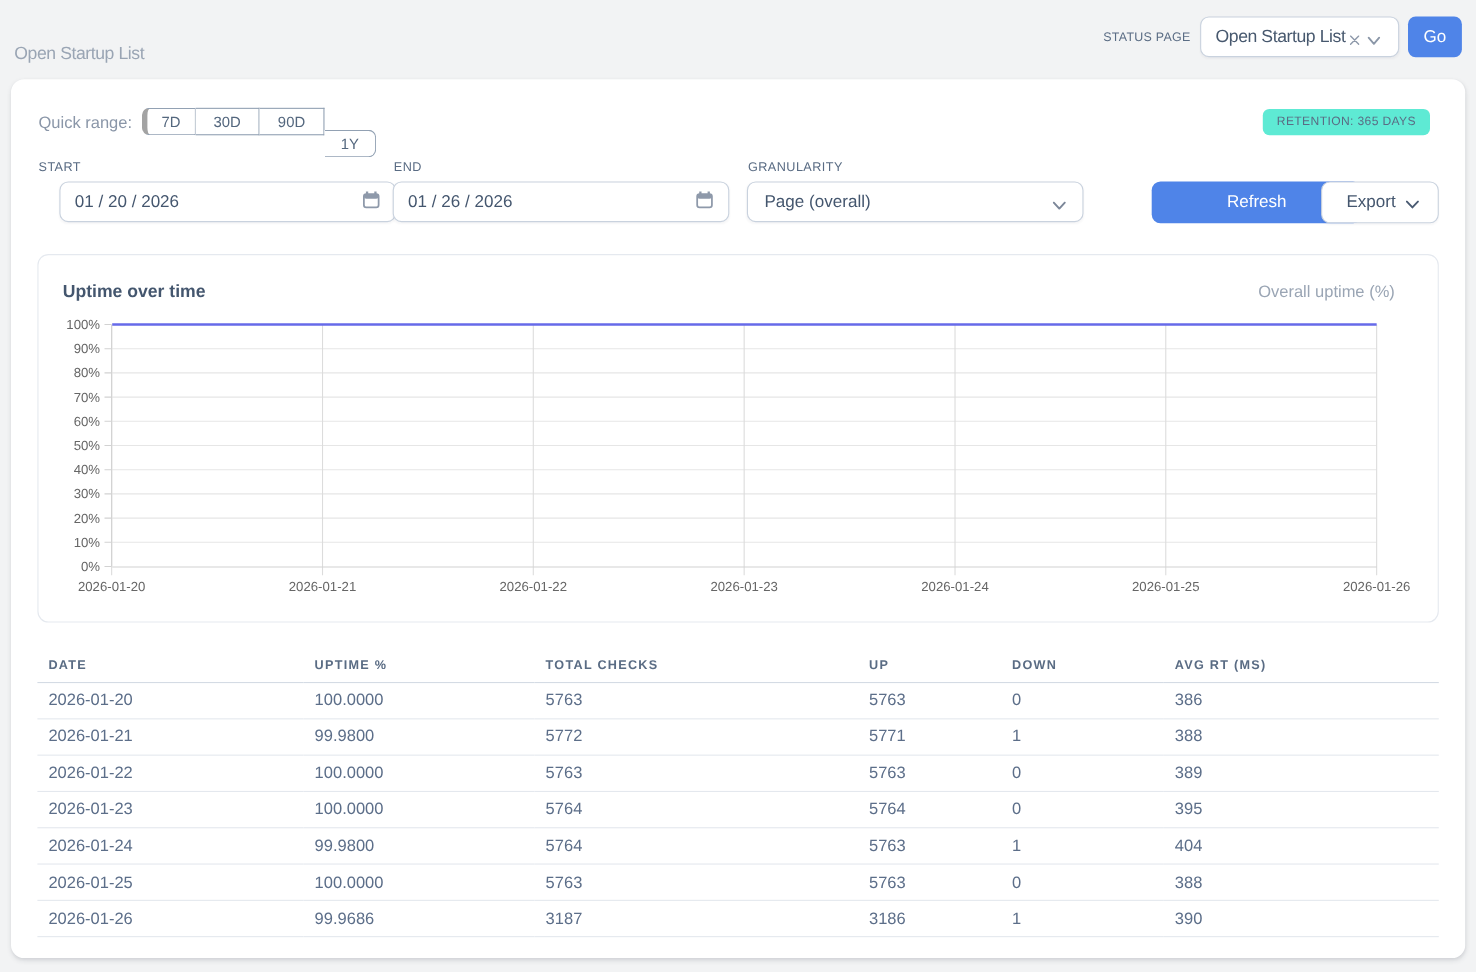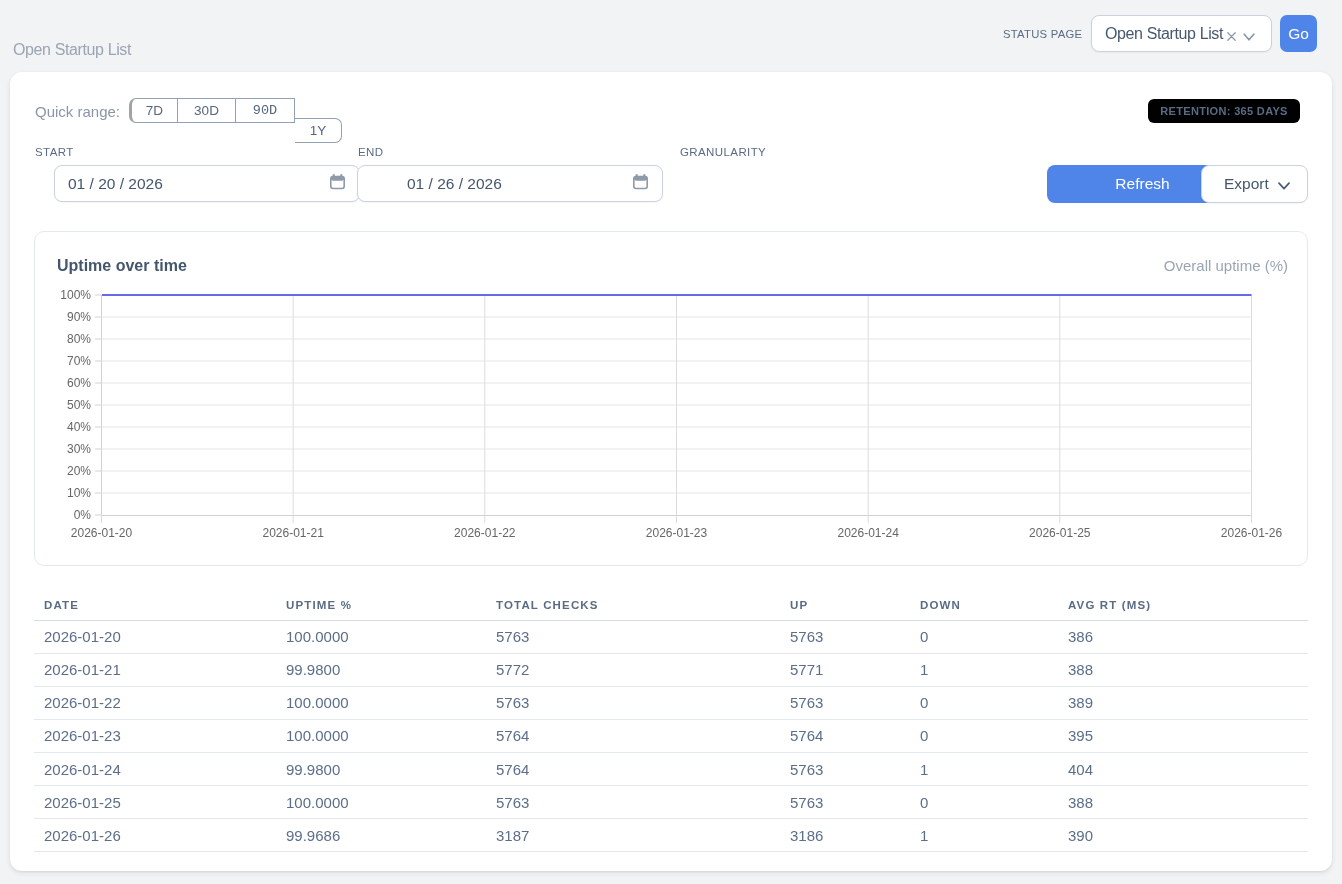--- a/index.html
+++ b/index.html
@@ -6,21 +6,21 @@
   html,body { width:1342px; height:884px; background:#f2f3f4; font-family:"Liberation Sans",sans-serif; }
   #page { position:relative; width:1342px; height:884px; overflow:hidden; }
   .abs { position:absolute; }
   h1 { font-size:27.5px; font-weight:400; color:#3f5168; letter-spacing:0.15px; -webkit-text-stroke:0.35px #3f5168; }
   .sub { font-size:16px; color:#9aa5b4; letter-spacing:-0.38px; }
   .lbl { font-size:11.5px; color:#5a6c84; letter-spacing:0.4px; }
   .card { background:#fff; border-radius:12px; box-shadow:0 2px 5px rgba(30,41,59,0.10), 0 1px 2px rgba(30,41,59,0.05); }
   .inbox { background:#fff; border:1px solid #c9d2de; border-radius:8px; box-shadow:0 1px 2px rgba(16,24,40,0.04); }
   .blue { background:#4f84e8; color:#fff; border-radius:8px; }
   .qbtn { display:inline-block; border:1px solid #92a1b3; border-left:none; font-size:13.5px; color:#54677e; text-align:center; line-height:23px; height:25px; background:#fff; vertical-align:top; }
-  .qbtn.first { border-left:3px solid #a3a3a3; border-radius:7px 0 0 7px; }
+  .qbtn.first { border-left:5px solid #a3a3a3; border-radius:7px 0 0 7px; }
   .qbtn.last { border-radius:0 7px 7px 0; }
   table { border-collapse:collapse; width:1274px; table-layout:fixed; }
   th { font-size:11.5px; font-weight:700; color:#5a6c84; letter-spacing:1.15px; text-align:left; padding:0 0 0 10px; height:30px; border-bottom:1px solid #d4dbe4; }
   td { font-size:15px; color:#5c6e89; padding:0 0 0 10px; height:33.15px; border-bottom:1px solid #e4e8ee; }
 </style>
 </head>
 <body>
 <div id="page">
 
   <div class="sub abs" style="left:13px; top:41px;">Open Startup List</div>
@@ -28,61 +28,67 @@
   <div class="abs" style="left:1003px; top:28px; font-size:11.3px; color:#5a6c84; letter-spacing:0.25px;">STATUS PAGE</div>
   <div class="inbox abs" style="left:1091px; top:15px; width:181px; height:37px;">
     <span class="abs" style="left:13px; top:9px; font-size:16px; letter-spacing:-0.38px; color:#47586e;">Open Startup List</span>
     <svg class="abs" style="left:134.5px; top:16px;" width="9" height="9" viewBox="0 0 9 9">
         <path d="M0.8 0.8 L8.2 8.2 M8.2 0.8 L0.8 8.2" stroke="#8e99aa" stroke-width="1.3" stroke-linecap="round"></path>
       </svg>
     <svg class="abs" style="left:151px; top:17px;" width="12" height="8" viewBox="0 0 12 8">
         <path d="M1.2 1.2 L6 6.8 L10.8 1.2" fill="none" stroke="#8b97a8" stroke-width="1.7" stroke-linecap="round" stroke-linejoin="round"></path>
       </svg>
   </div>
-  <div class="blue abs" style="left:1280px; top:15px; width:37px; height:37px; border-radius:7px; font-size:15.5px; line-height:37px; text-align:center;">Go</div>
+  <div class="blue abs" style="left:1280px; top:15px; width:49px; height:37px; border-radius:7px; font-size:15.5px; line-height:37px; text-align:center;">Go</div>
 
   <div class="card abs" style="left:10px; top:72px; width:1322px; height:799px;"></div>
 
   <div class="abs" style="left:35px; top:103px; font-size:15px; color:#8a96a8;">Quick range:</div>
   <div class="abs" style="left:129px; top:98px;">
-    <span class="qbtn first" style="width:49px;">7D</span><span class="qbtn" style="width:58px;">30D</span><span class="qbtn" style="width:59px;font-family:Liberation Mono, monospace;">90D</span><span class="qbtn last" style="width:47px;margin-top:20px;">1Y</span>
-  </div>
-  <div class="abs" style="left:1148px; top:99px; width:152px; height:24px; background:#000000; border-radius:6px; font-size:11px; font-weight:700; color:#5a6c84; letter-spacing:0.33px; text-align:center; line-height:24px;">RETENTION: 365 DAYS</div>
+    <span class="qbtn first" style="width:49px;">7D</span><span class="qbtn" style="width:58px;">30D</span><span class="qbtn" style="width:59px;">90D</span><span class="qbtn last" style="width:47px;margin-top:20px;">1Y</span>
+  </div>
+  <div class="abs" style="left:1148px; top:99px; width:152px; height:24px; background:#5eead4; border-radius:6px; font-size:11px; font-weight:400; color:#5a6c84; letter-spacing:0.33px; text-align:center; line-height:24px;">RETENTION: 365 DAYS</div>
 
   <div class="lbl abs" style="left:35px; top:146px;">START</div>
   <div class="lbl abs" style="left:358px; top:146px;">END</div>
   <div class="lbl abs" style="left:680px; top:146px;">GRANULARITY</div>
 
   <div class="inbox abs" style="left:34px; top:165px; width:306px; height:37px;margin-left:20px;">
     <span class="abs" style="left:13px; top:9px; font-size:15.5px; color:#44566e;">01 / 20 / 2026</span>
     <svg class="abs" style="left:274px; top:7px;" width="17" height="17" viewBox="0 0 17 17">
         <path d="M4.7 1.2 v2.6 M12.3 1.2 v2.6" stroke="#8e99aa" stroke-width="2.1" fill="none"></path>
         <rect x="1.8" y="3.5" width="13.4" height="12" rx="2.2" fill="none" stroke="#8e99aa" stroke-width="1.6"></rect>
         <rect x="1.8" y="3.5" width="13.4" height="4.2" rx="2.2" fill="#8e99aa"></rect>
       </svg>
   </div>
   <div class="inbox abs" style="left:357px; top:165px; width:306px; height:37px;">
-    <span class="abs" style="left:13px; top:9px; font-size:15.5px; color:#44566e;margin-left:36px;">01 / 26 / 2026</span>
+    <span class="abs" style="left:13px; top:9px; font-size:15.5px; color:#44566e;">01 / 26 / 2026</span>
     <svg class="abs" style="left:274px; top:7px;" width="17" height="17" viewBox="0 0 17 17">
         <path d="M4.7 1.2 v2.6 M12.3 1.2 v2.6" stroke="#8e99aa" stroke-width="2.1" fill="none"></path>
         <rect x="1.8" y="3.5" width="13.4" height="12" rx="2.2" fill="none" stroke="#8e99aa" stroke-width="1.6"></rect>
         <rect x="1.8" y="3.5" width="13.4" height="4.2" rx="2.2" fill="#8e99aa"></rect>
+      </svg>
+  </div>
+  <div class="inbox abs" style="left:679px; top:165px; width:306px; height:37px;">
+    <span class="abs" style="left:15px; top:9px; font-size:15.5px; color:#44566e;">Page (overall)</span>
+    <svg class="abs" style="left:277px; top:16.5px;" width="12" height="8" viewBox="0 0 12 8">
+        <path d="M1 1.2 L6 6.6 L11 1.2" fill="none" stroke="#7c8799" stroke-width="1.8" stroke-linecap="round" stroke-linejoin="round"></path>
       </svg>
   </div>
   <div class="blue abs" style="left:1001px; top:165px; width:191px; height:38px; font-size:15.5px; line-height:38px; text-align:center;margin-left:46px;">Refresh</div>
   <div class="inbox abs" style="left:1201px; top:165px; width:107px; height:38px;">
     <span class="abs" style="left:22px; top:9px; font-size:15.5px; color:#44566e;">Export</span>
     <svg class="abs" style="left:76px; top:16px;" width="12" height="8" viewBox="0 0 12 8">
         <path d="M1 1.2 L6 6.6 L11 1.2" fill="none" stroke="#4a5b72" stroke-width="1.7" stroke-linecap="round" stroke-linejoin="round"></path>
       </svg>
   </div>
 
   <div class="abs" style="left:34px; top:231px; width:1274px; height:335px; background:#fff; border:1px solid #e5e9ef; border-radius:10px;"></div>
   <div class="abs" style="left:57px; top:257px; font-size:16px; font-weight:700; color:#44566e;">Uptime over time</div>
-  <div class="abs" style="right:54px; top:257px; font-size:15px; color:#9aa5b4;">Overall uptime (%)</div>
+  <div class="abs" style="right:74px; top:257px; font-size:15px; color:#9aa5b4;">Overall uptime (%)</div>
 
   <svg class="abs" style="left:34px; top:231px;" width="1274" height="335" viewBox="0 0 1274 335">
 
     <g stroke="#e6e6e6" stroke-width="1">
       <line x1="68" y1="86" x2="1217.5" y2="86"></line>
       <line x1="68" y1="108" x2="1217.5" y2="108"></line>
       <line x1="68" y1="130" x2="1217.5" y2="130"></line>
       <line x1="68" y1="152" x2="1217.5" y2="152"></line>
       <line x1="68" y1="174" x2="1217.5" y2="174"></line>
       <line x1="68" y1="196" x2="1217.5" y2="196"></line>

